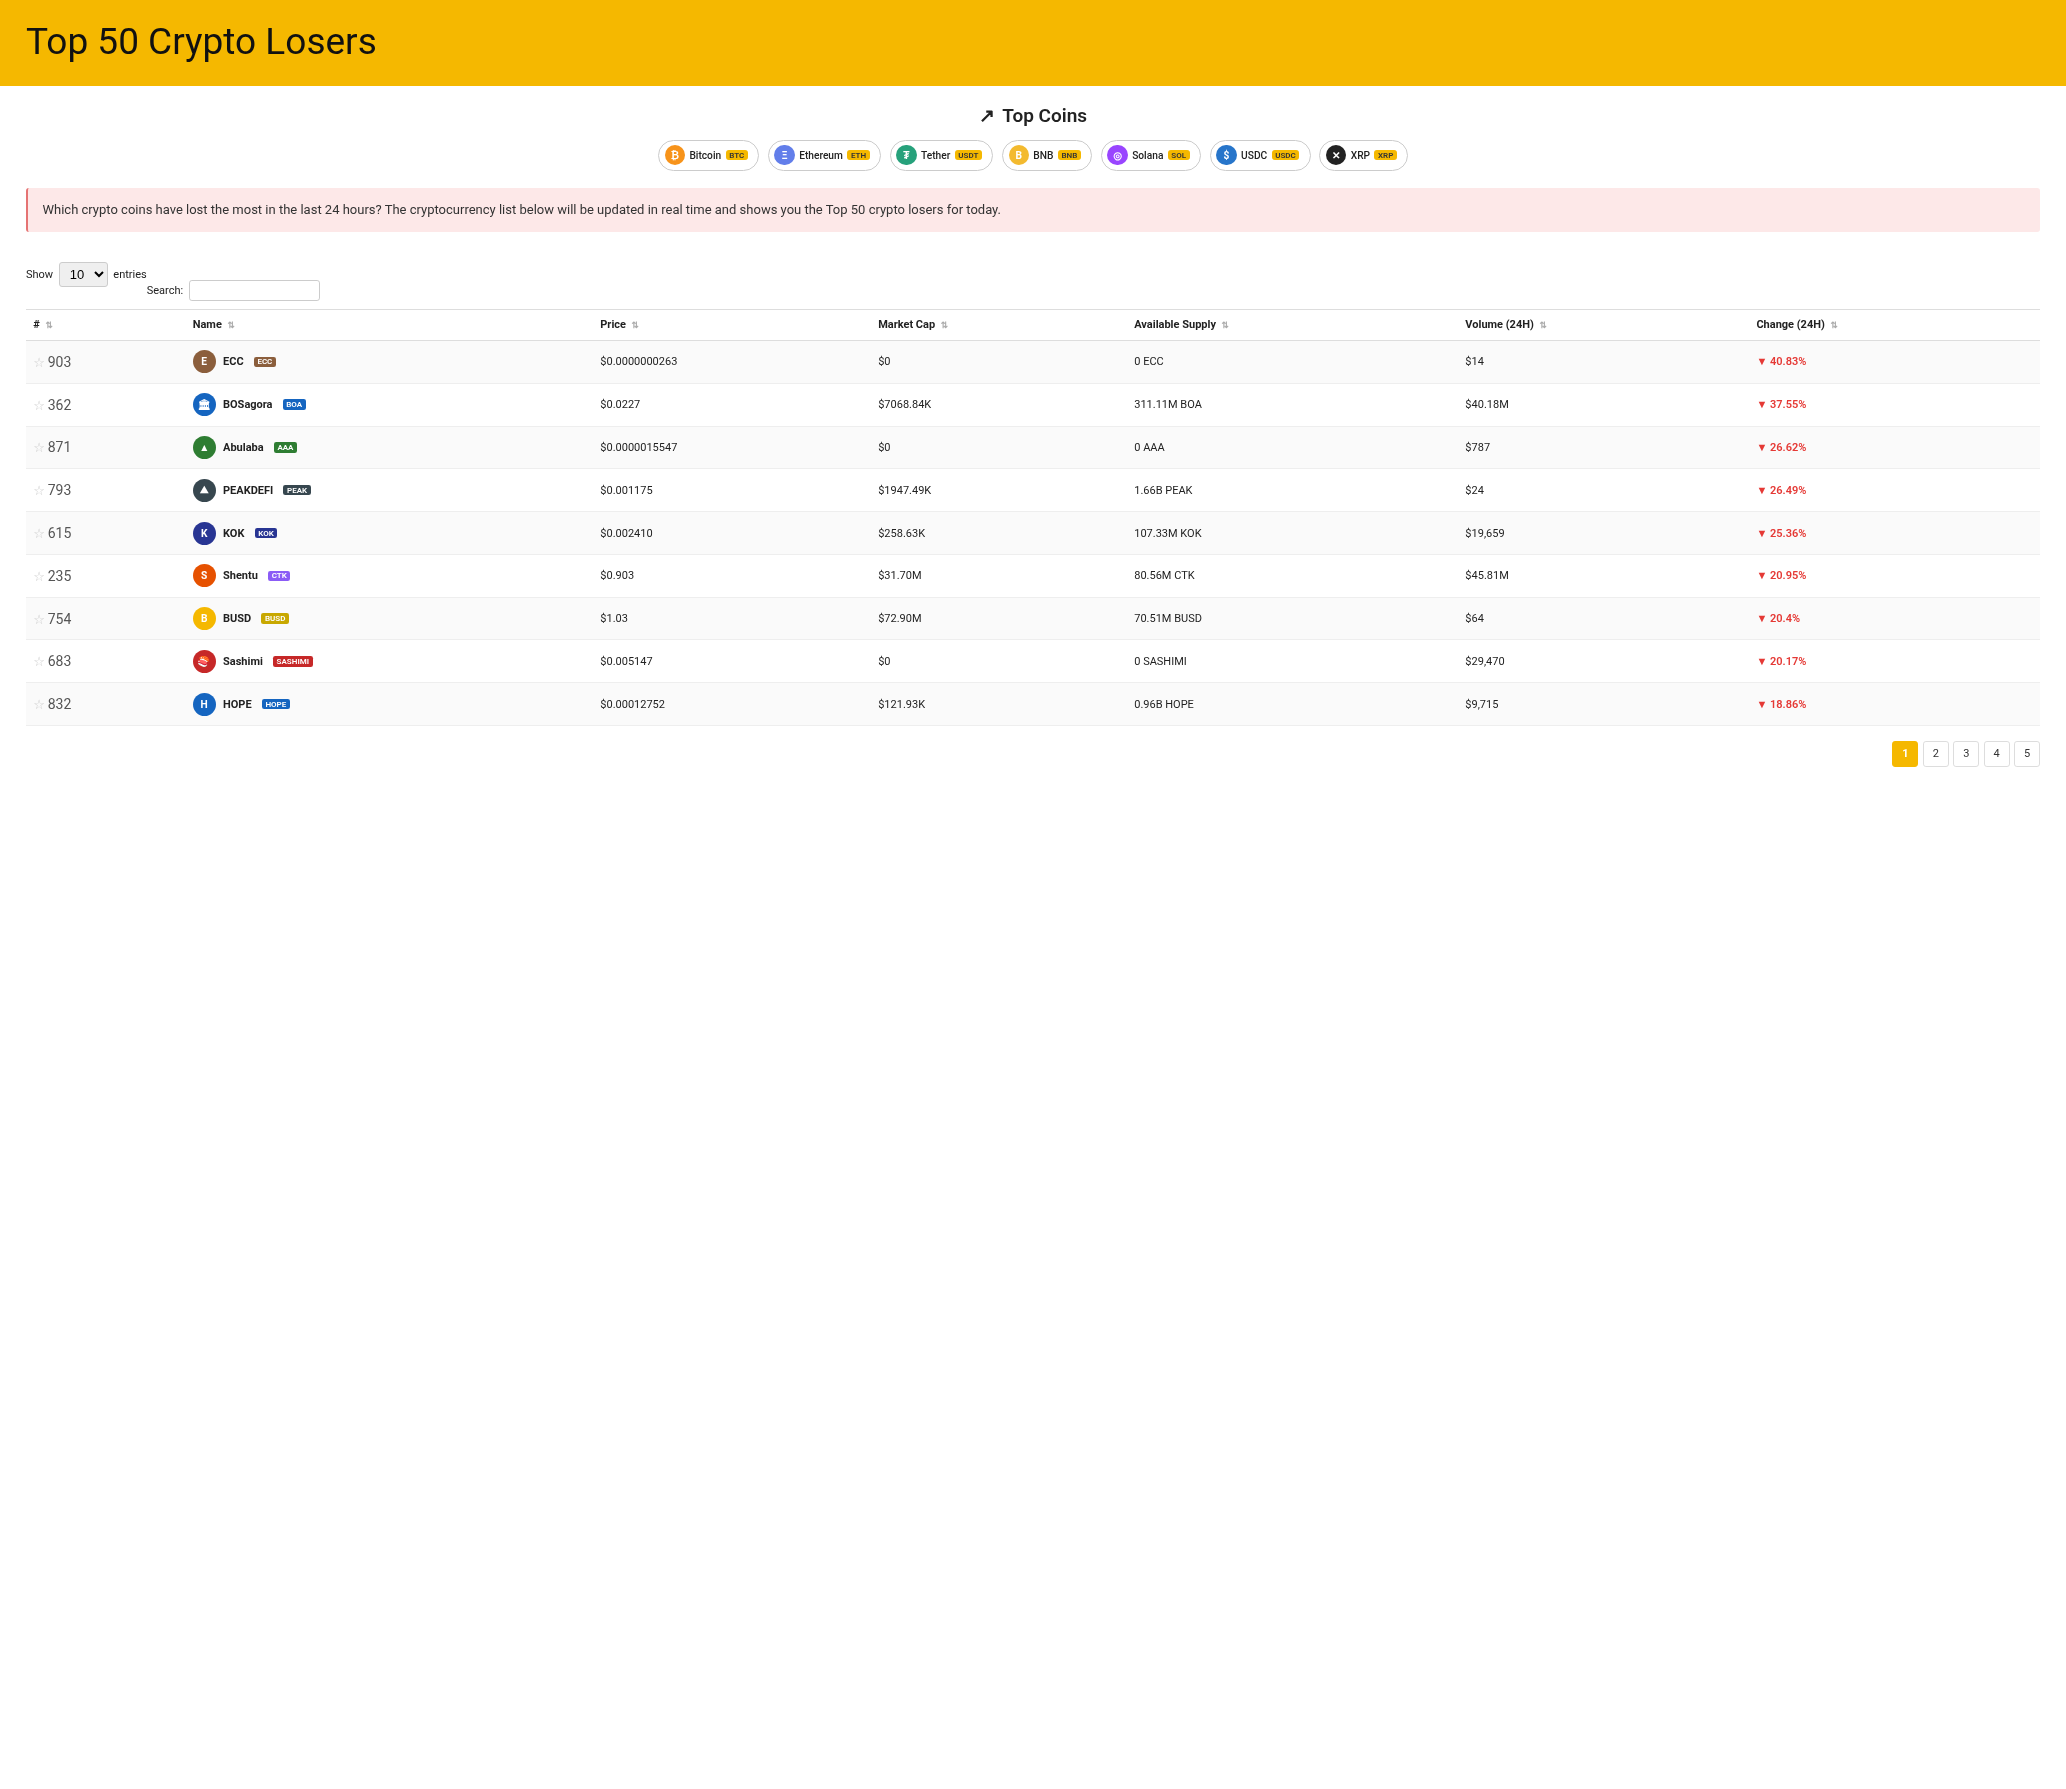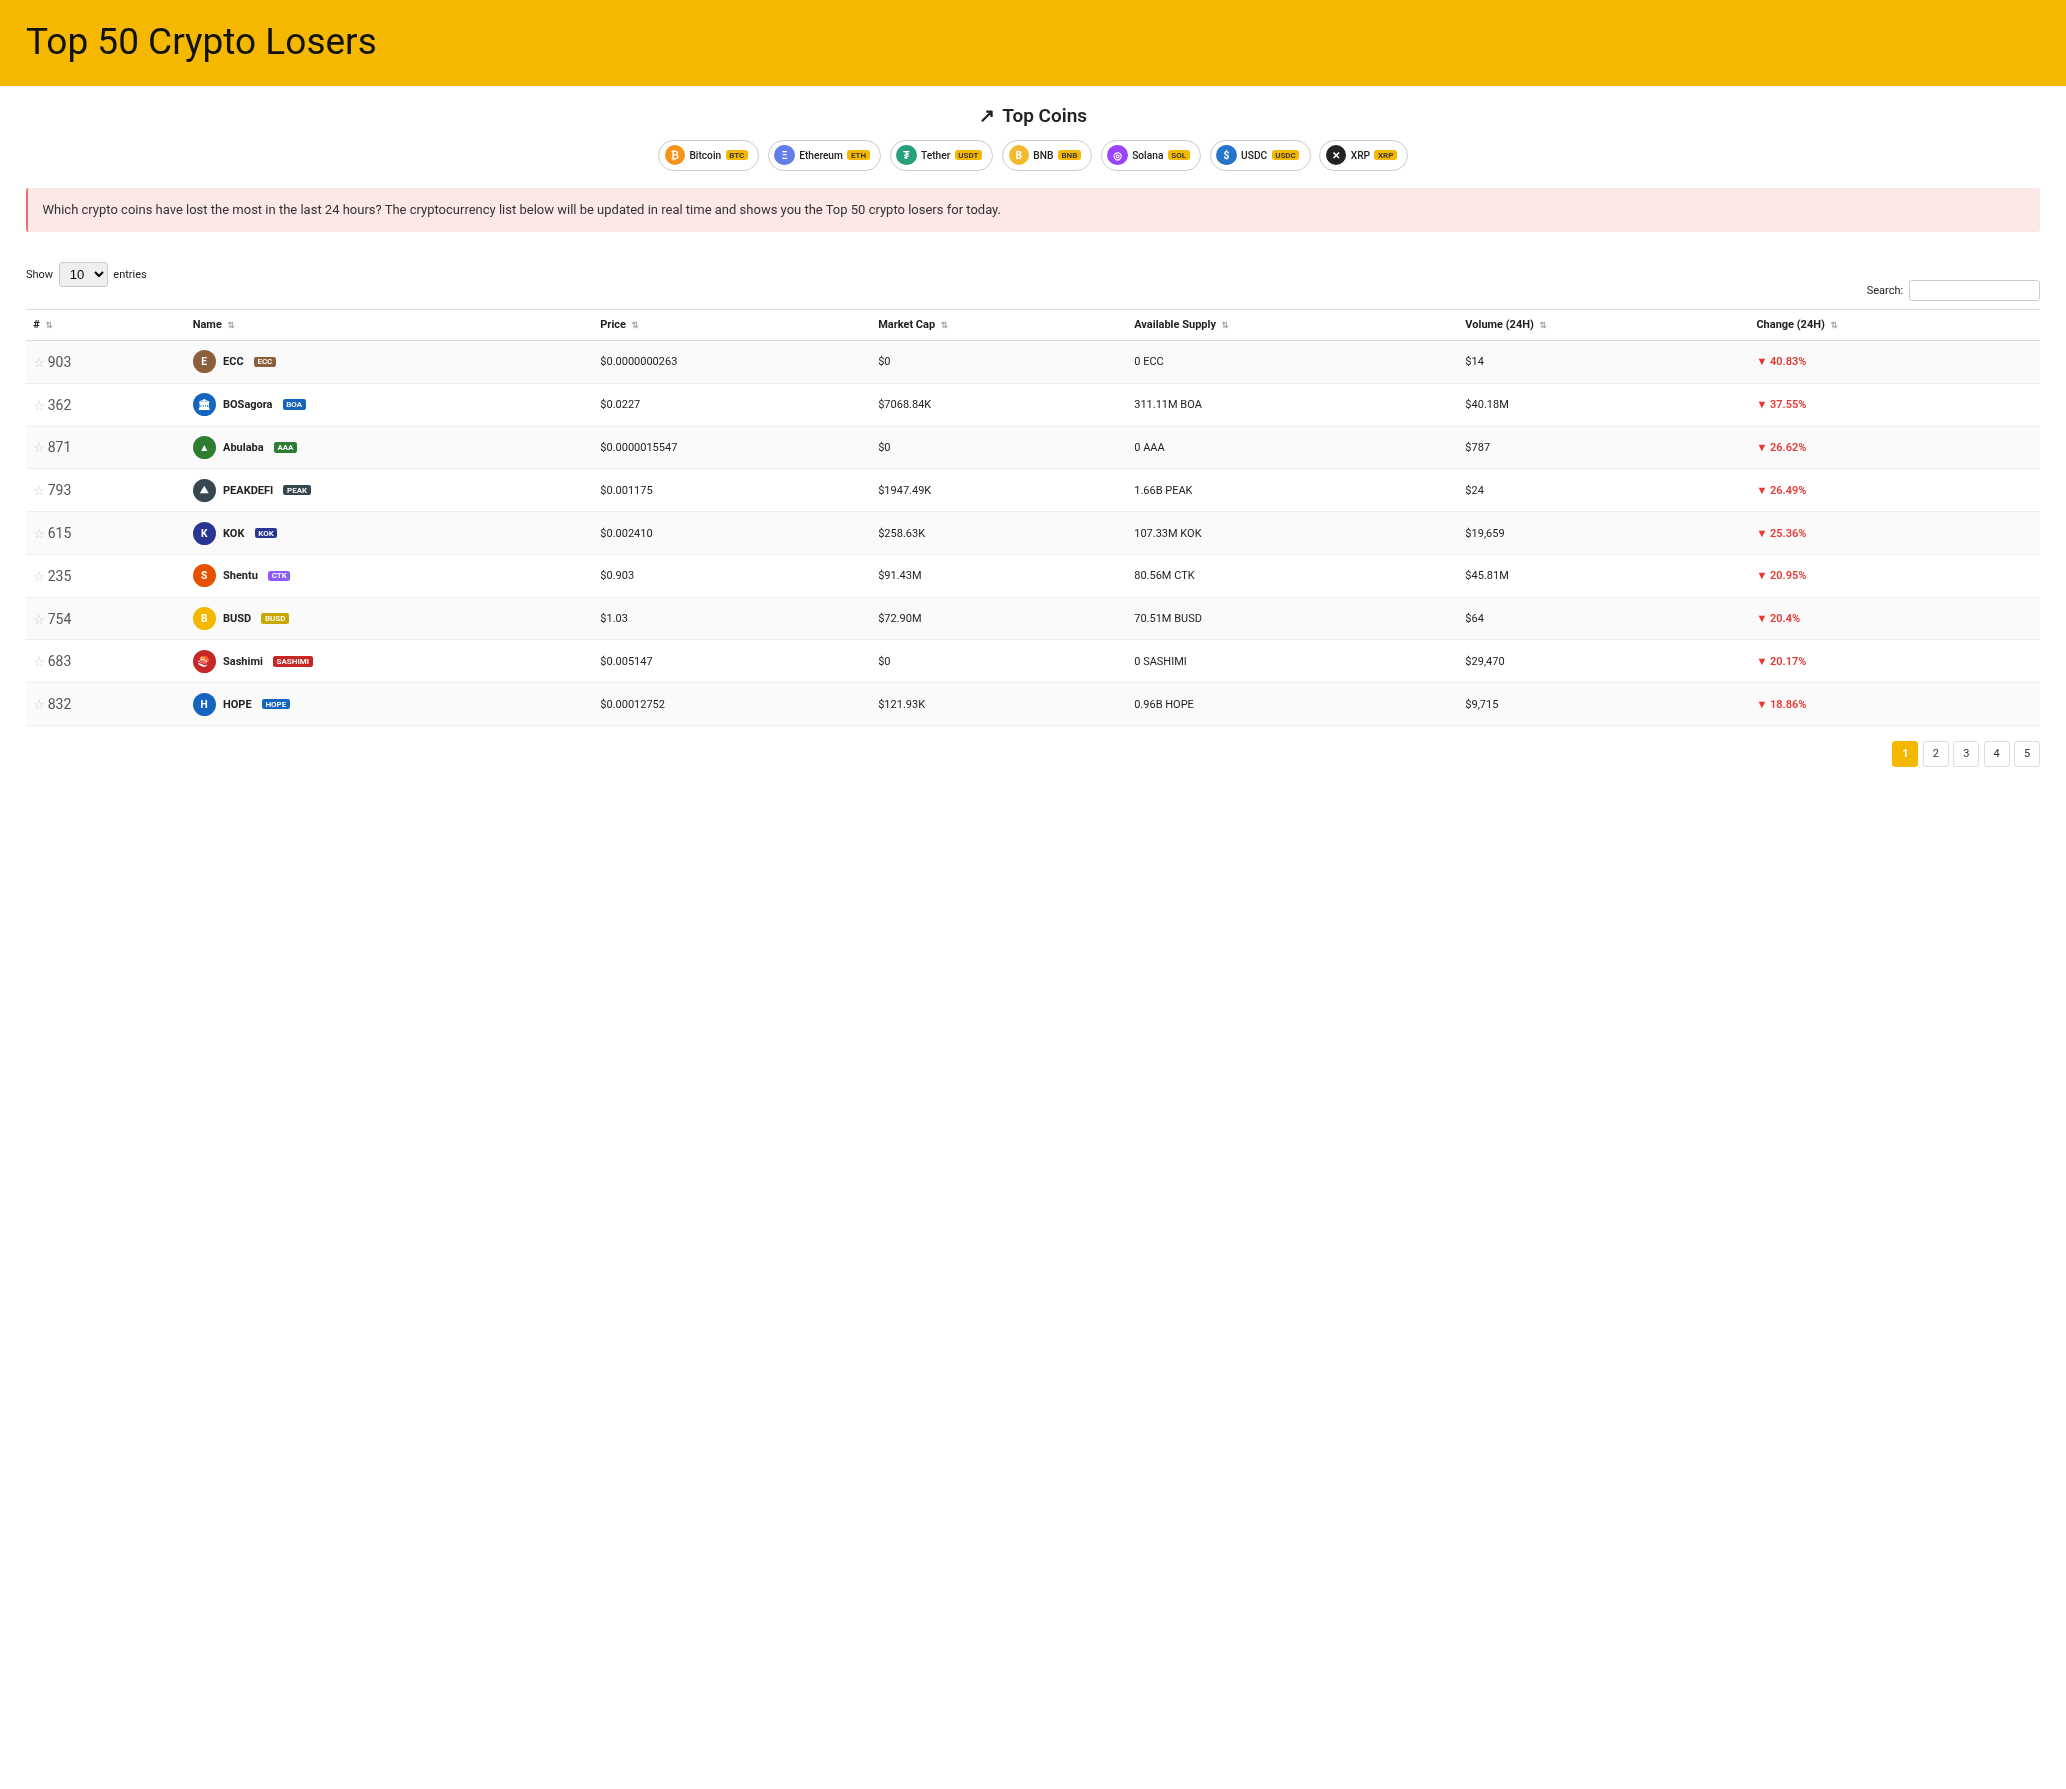--- a/index.html
+++ b/index.html
@@ -94,21 +94,20 @@
       border-radius: 2.9px;
       margin-bottom: 16px;
       font-size: 13px;
       color: #333;
       line-height: 1.6;
     }
 
     .table-controls {
       display: flex;
       align-items: center;
-      justify-content: space-between;
       margin-bottom: 7.3px;
     }
     .show-entries {
       display: flex;
       align-items: center;
       gap: 5.8px;
       font-size: 11px;
     }
     .show-entries select {
       padding: 2.9px 5.8px;
@@ -399,21 +398,21 @@
         <tr>
           <td><span class="star-icon">☆</span> <span class="row-num">235</span></td>
           <td>
     <div class="coin-cell">
       <div class="coin-logo" style="background:#E65100">S</div>
       <span class="coin-row-name">Shentu</span>
       <span class="coin-row-ticker" style="background:#8b5cf6;color:#fff">CTK</span>
     </div>
   </td>
           <td>$0.903</td>
-          <td>$91.43M</td>
+          <td>$31.70M</td>
           <td>80.56M CTK</td>
           <td>$45.81M</td>
           <td><span class="change-negative">▼ 20.95%</span></td>
         </tr>
         <tr>
           <td><span class="star-icon">☆</span> <span class="row-num">754</span></td>
           <td>
     <div class="coin-cell">
       <div class="coin-logo" style="background:#F5B800">B</div>
       <span class="coin-row-name">BUSD</span>

